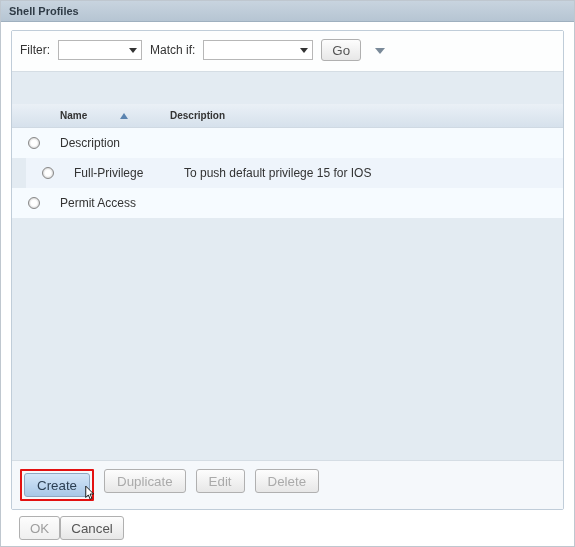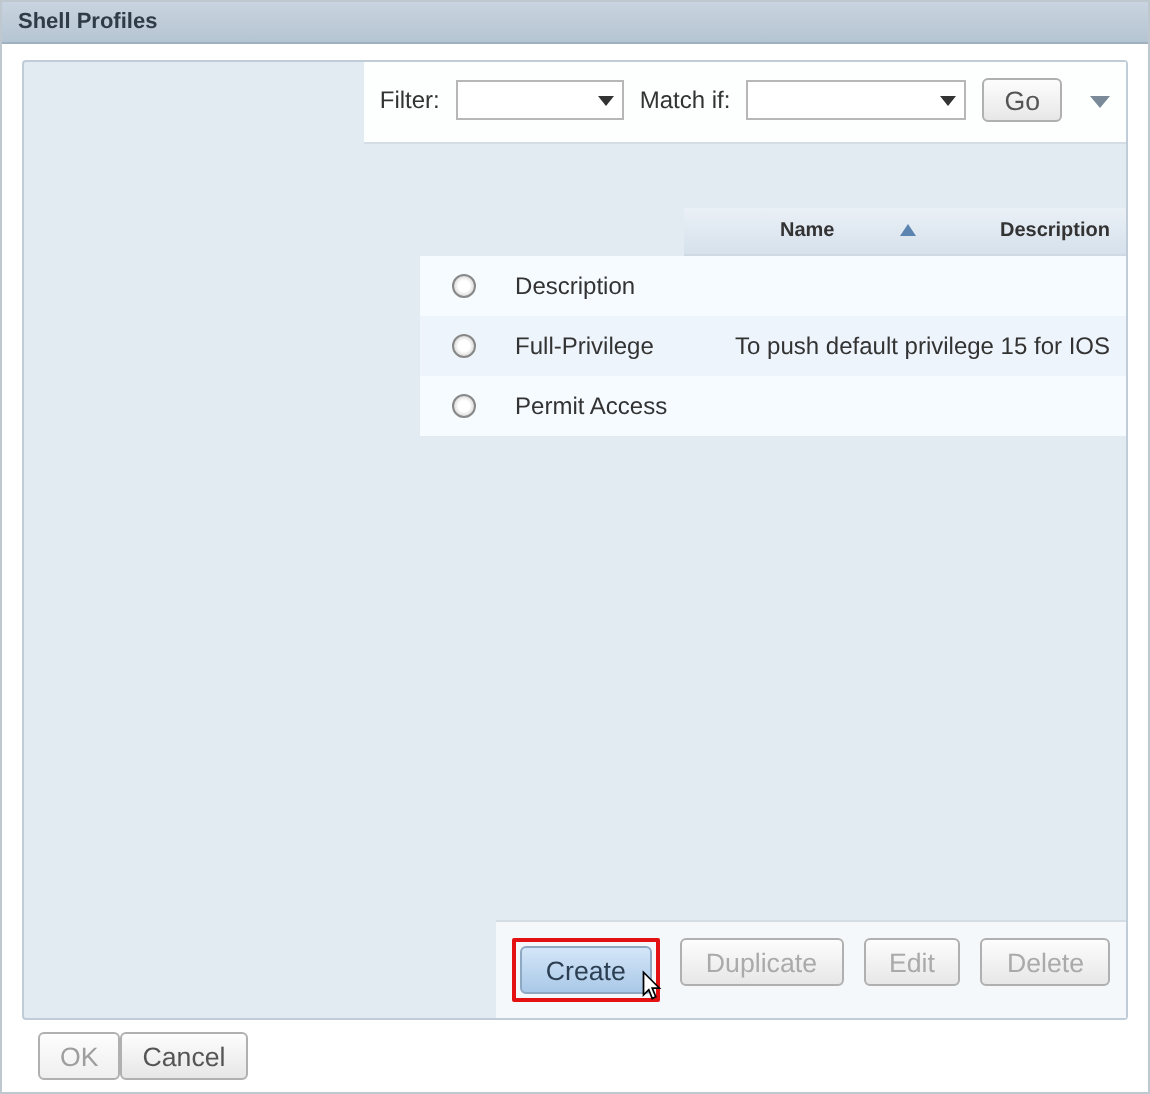--- a/index.html
+++ b/index.html
@@ -26,21 +26,20 @@
     color: #2f3b46;
   }
   .panel {
     margin: 8px 10px 0 10px;
     height: 480px;
     background: #e3ebf2;
     border: 1px solid #c0cdd9;
     border-radius: 2px;
     display: flex;
     flex-direction: column;
-    align-items: flex-end;
   }
   .filterbar {
     display: flex;
     align-items: center;
     gap: 8px;
     padding: 8px 8px 10px 8px;
     background: #fdfefe;
     border-bottom: 1px solid #d5dde4;
   }
   .filterbar .lbl { color: #333; }
@@ -104,21 +103,21 @@
   .tbody {
     flex: 0 0 auto;
   }
   .trow {
     display: flex;
     align-items: center;
     border-bottom: 0;
     background:#f6fbff;
     height: 30px;
   }
-  .trow.alt { background:#eef4fb; }
+  .trow.alt { background:#eef4fb;margin-left:14px; }
   .trow .col { padding: 6px 8px; }
   .radio {
     width: 12px; height: 12px;
     border: 1px solid #888;
     border-radius: 50%;
     background: radial-gradient(#fff 40%, #ddd 70%);
     margin-left: 8px;
   }
   .tfill {
     flex:1;

